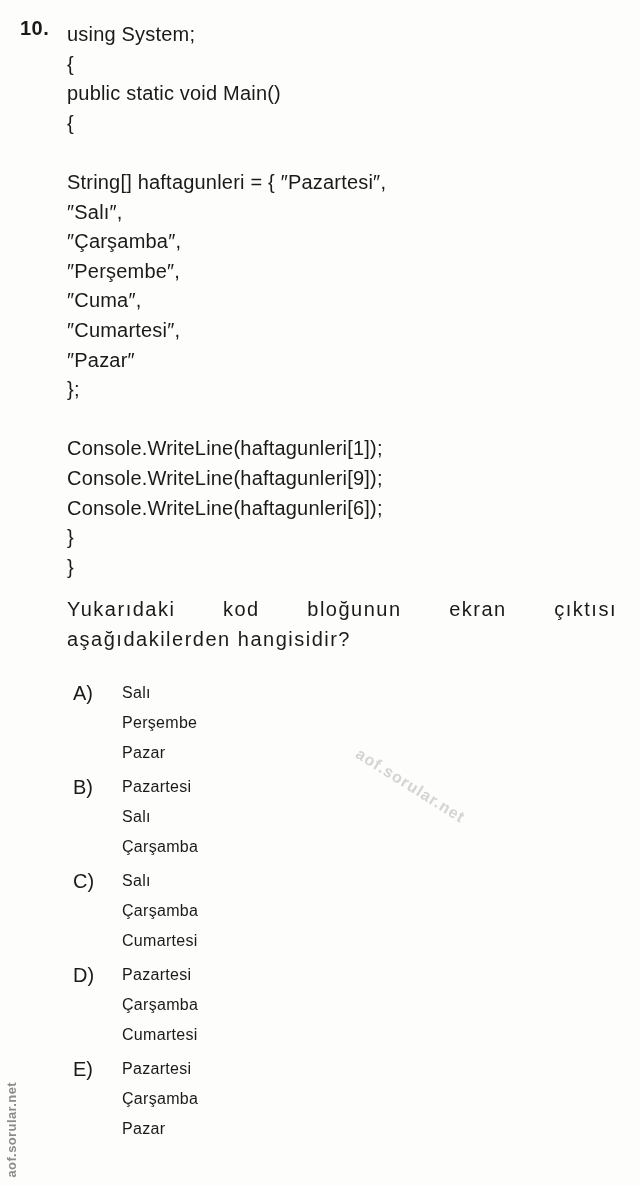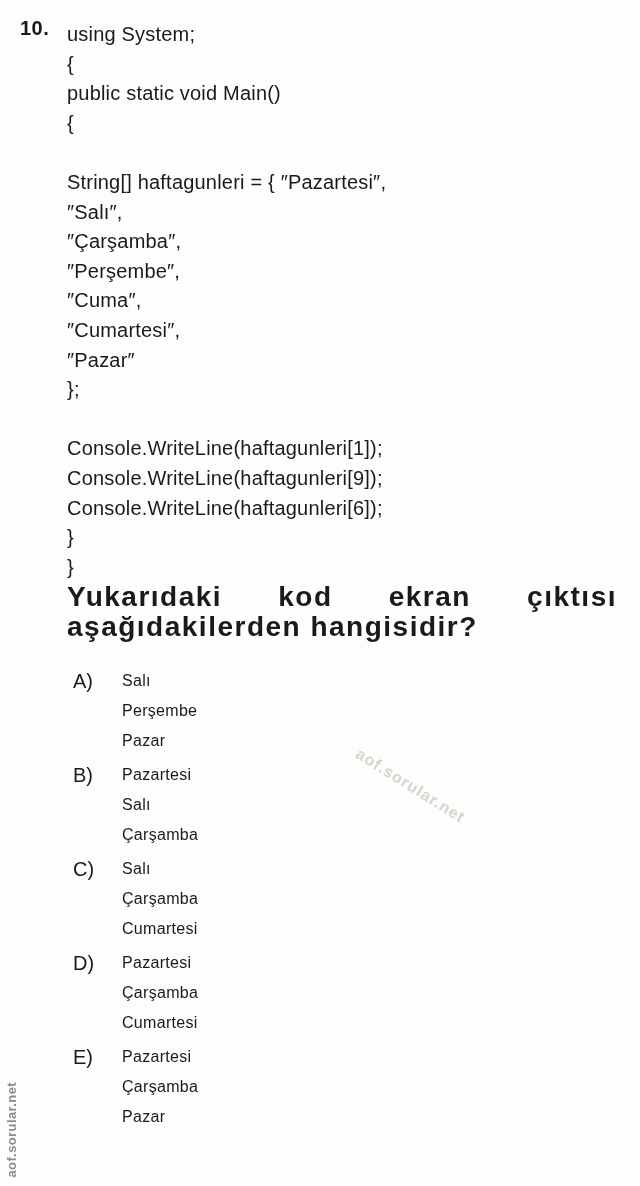--- a/index.html
+++ b/index.html
@@ -18,22 +18,22 @@
   .content{
     position:absolute;left:67px;top:20px;width:550px;
   }
   .code-block{width:550px;}
   .code-line{
     height:29.6px;line-height:29.6px;
     font-size:20px;letter-spacing:.2px;
     white-space:pre;
   }
   .prompt{
-    margin-top:0;width:550px;
-    font-size:28px;font-weight:bold;letter-spacing:1.5px;
+    margin-top:12px;width:550px;
+    font-size:20px;font-weight:normal;letter-spacing:1.5px;
   }
   .prompt-line1{
     display:flex;justify-content:space-between;
     height:30px;line-height:30px;
   }
   .prompt-line2{height:30px;line-height:30px;}
   .options{margin-top:24px;}
   .option{
     display:flex;align-items:flex-start;
     padding-left:6px;margin-bottom:4px;
@@ -92,20 +92,21 @@
       <div class="code-line">Console.WriteLine(haftagunleri[9]);</div>
       <div class="code-line">Console.WriteLine(haftagunleri[6]);</div>
       <div class="code-line">}</div>
       <div class="code-line">}</div>
     </div>
 
     <div class="prompt">
       <div class="prompt-line1">
           <span>Yukarıdaki</span>
           <span>kod</span>
+          <span>bloğunun</span>
           <span>ekran</span>
           <span>çıktısı</span>
         </div>
       <div class="prompt-line2">aşağıdakilerden hangisidir?</div>
     </div>
 
     <div class="options">
 
       <div class="option">
         <div class="option-letter">A)</div>

